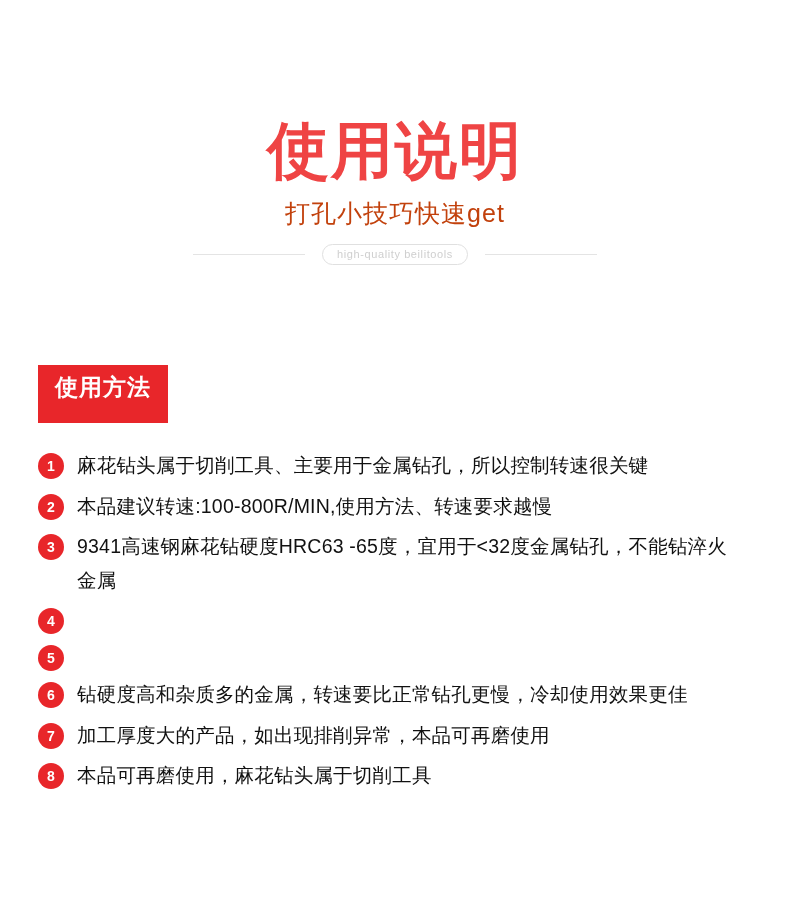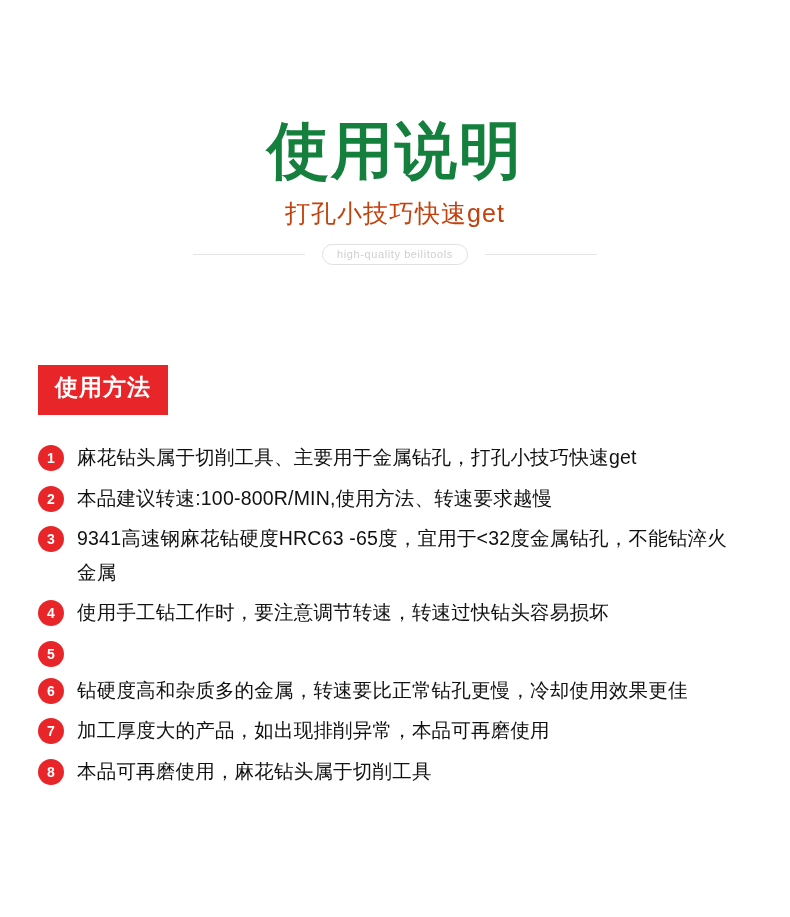--- a/index.html
+++ b/index.html
@@ -20,21 +20,21 @@
   
   .hero {
     padding-top: 118px;
     text-align: center;
   }
   .hero-title {
     font-size: 62px;
     font-weight: bold;
     letter-spacing: 2px;
     line-height: 1.05;
-    color: #15803d;
+    color: #ef4444;
     margin: 0;
   }
   .hero-subtitle {
     margin: 14px 0 0 0;
     font-size: 25px;
     color: #c2410c;
     letter-spacing: 1px;
     font-weight: normal;
   }
   .hero-badge-row {
@@ -64,21 +64,21 @@
   .section {
     margin-top: 100px;
     padding-left: 38px;
   }
   .section-heading {
     display: inline-block;
     background: #e8262a;
     color: #ffffff;
     font-size: 23px;
     font-weight: bold;
-    padding: 7px 17px 12px 17px;
+    padding: 7px 17px 20px 17px;
     letter-spacing: 1px;
     position: relative;
   }
 
   
   .list {
     margin-top: 26px;
     padding-right: 40px;
   }
   .list-item {
@@ -122,33 +122,32 @@
     <span class="hero-rule"></span>
   </div>
 </div>
 
 <div class="section">
   <div class="section-heading">使用方法</div>
 
   <div class="list">
     <div class="list-item">
       <span class="bullet">1</span>
-      <span class="item-text">麻花钻头属于切削工具、主要用于金属钻孔，打孔小技巧快速get</span>
+      <span class="item-text">麻花钻头属于切削工具、主要用于金属钻孔，所以控制转速很关键</span>
     </div>
     <div class="list-item">
       <span class="bullet">2</span>
       <span class="item-text">本品建议转速:100-800R/MIN,使用方法、转速要求越慢</span>
     </div>
     <div class="list-item">
       <span class="bullet">3</span>
       <span class="item-text">9341高速钢麻花钻硬度HRC63 -65度，宜用于&lt;32度金属钻孔，不能钻淬火金属</span>
     </div>
     <div class="list-item">
       <span class="bullet">4</span>
-      <span class="item-text">使用手工钻工作时，要注意调节转速，转速过快钻头容易损坏</span>
     </div>
     <div class="list-item">
       <span class="bullet">5</span>
     </div>
     <div class="list-item">
       <span class="bullet">6</span>
       <span class="item-text">钻硬度高和杂质多的金属，转速要比正常钻孔更慢，冷却使用效果更佳</span>
     </div>
     <div class="list-item">
       <span class="bullet">7</span>

